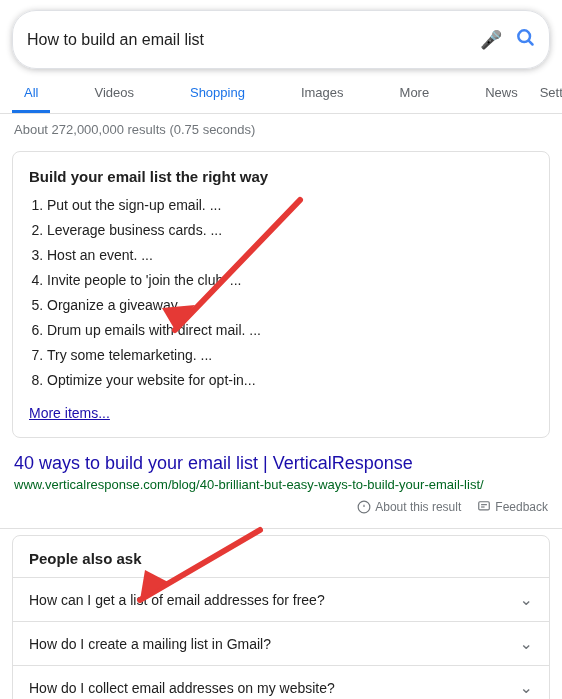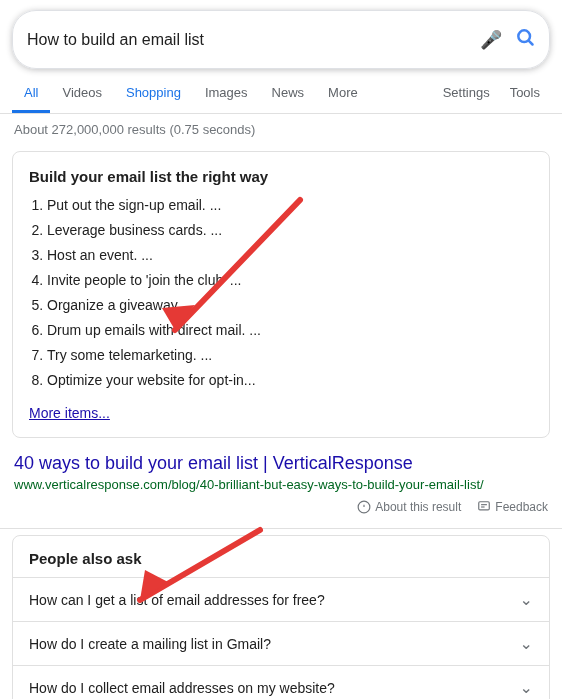--- a/index.html
+++ b/index.html
@@ -54,20 +54,21 @@
     .nav-tabs {
       display: flex;
       align-items: center;
       border-bottom: 1px solid #e0e0e0;
       padding: 0 12px;
       margin-top: 6px;
     }
     .nav-left {
       display: flex;
       flex: 1;
+      gap: 32px;
     }
     .nav-tab {
       padding: 10px 12px;
       font-size: 13px;
       color: #5f6368;
       cursor: pointer;
       border-bottom: 3px solid transparent;
       text-decoration: none;
       display: inline-block;
     }
@@ -222,22 +223,22 @@
       </div>
     </div>
   </div>
 
   <div class="nav-tabs">
     <div class="nav-left">
       <span class="nav-tab active">All</span>
       <span class="nav-tab">Videos</span>
       <span class="nav-tab" style="color:#1a73e8;">Shopping</span>
       <span class="nav-tab">Images</span>
+      <span class="nav-tab">More</span>
       <span class="nav-tab">News</span>
-      <span class="nav-tab">More</span>
     </div>
     <div class="nav-right">
       <span class="nav-tab">Settings</span>
       <span class="nav-tab">Tools</span>
     </div>
   </div>
 
   <div class="results-count">About 272,000,000 results (0.75 seconds)</div>
 
   <div class="snippet-card">

